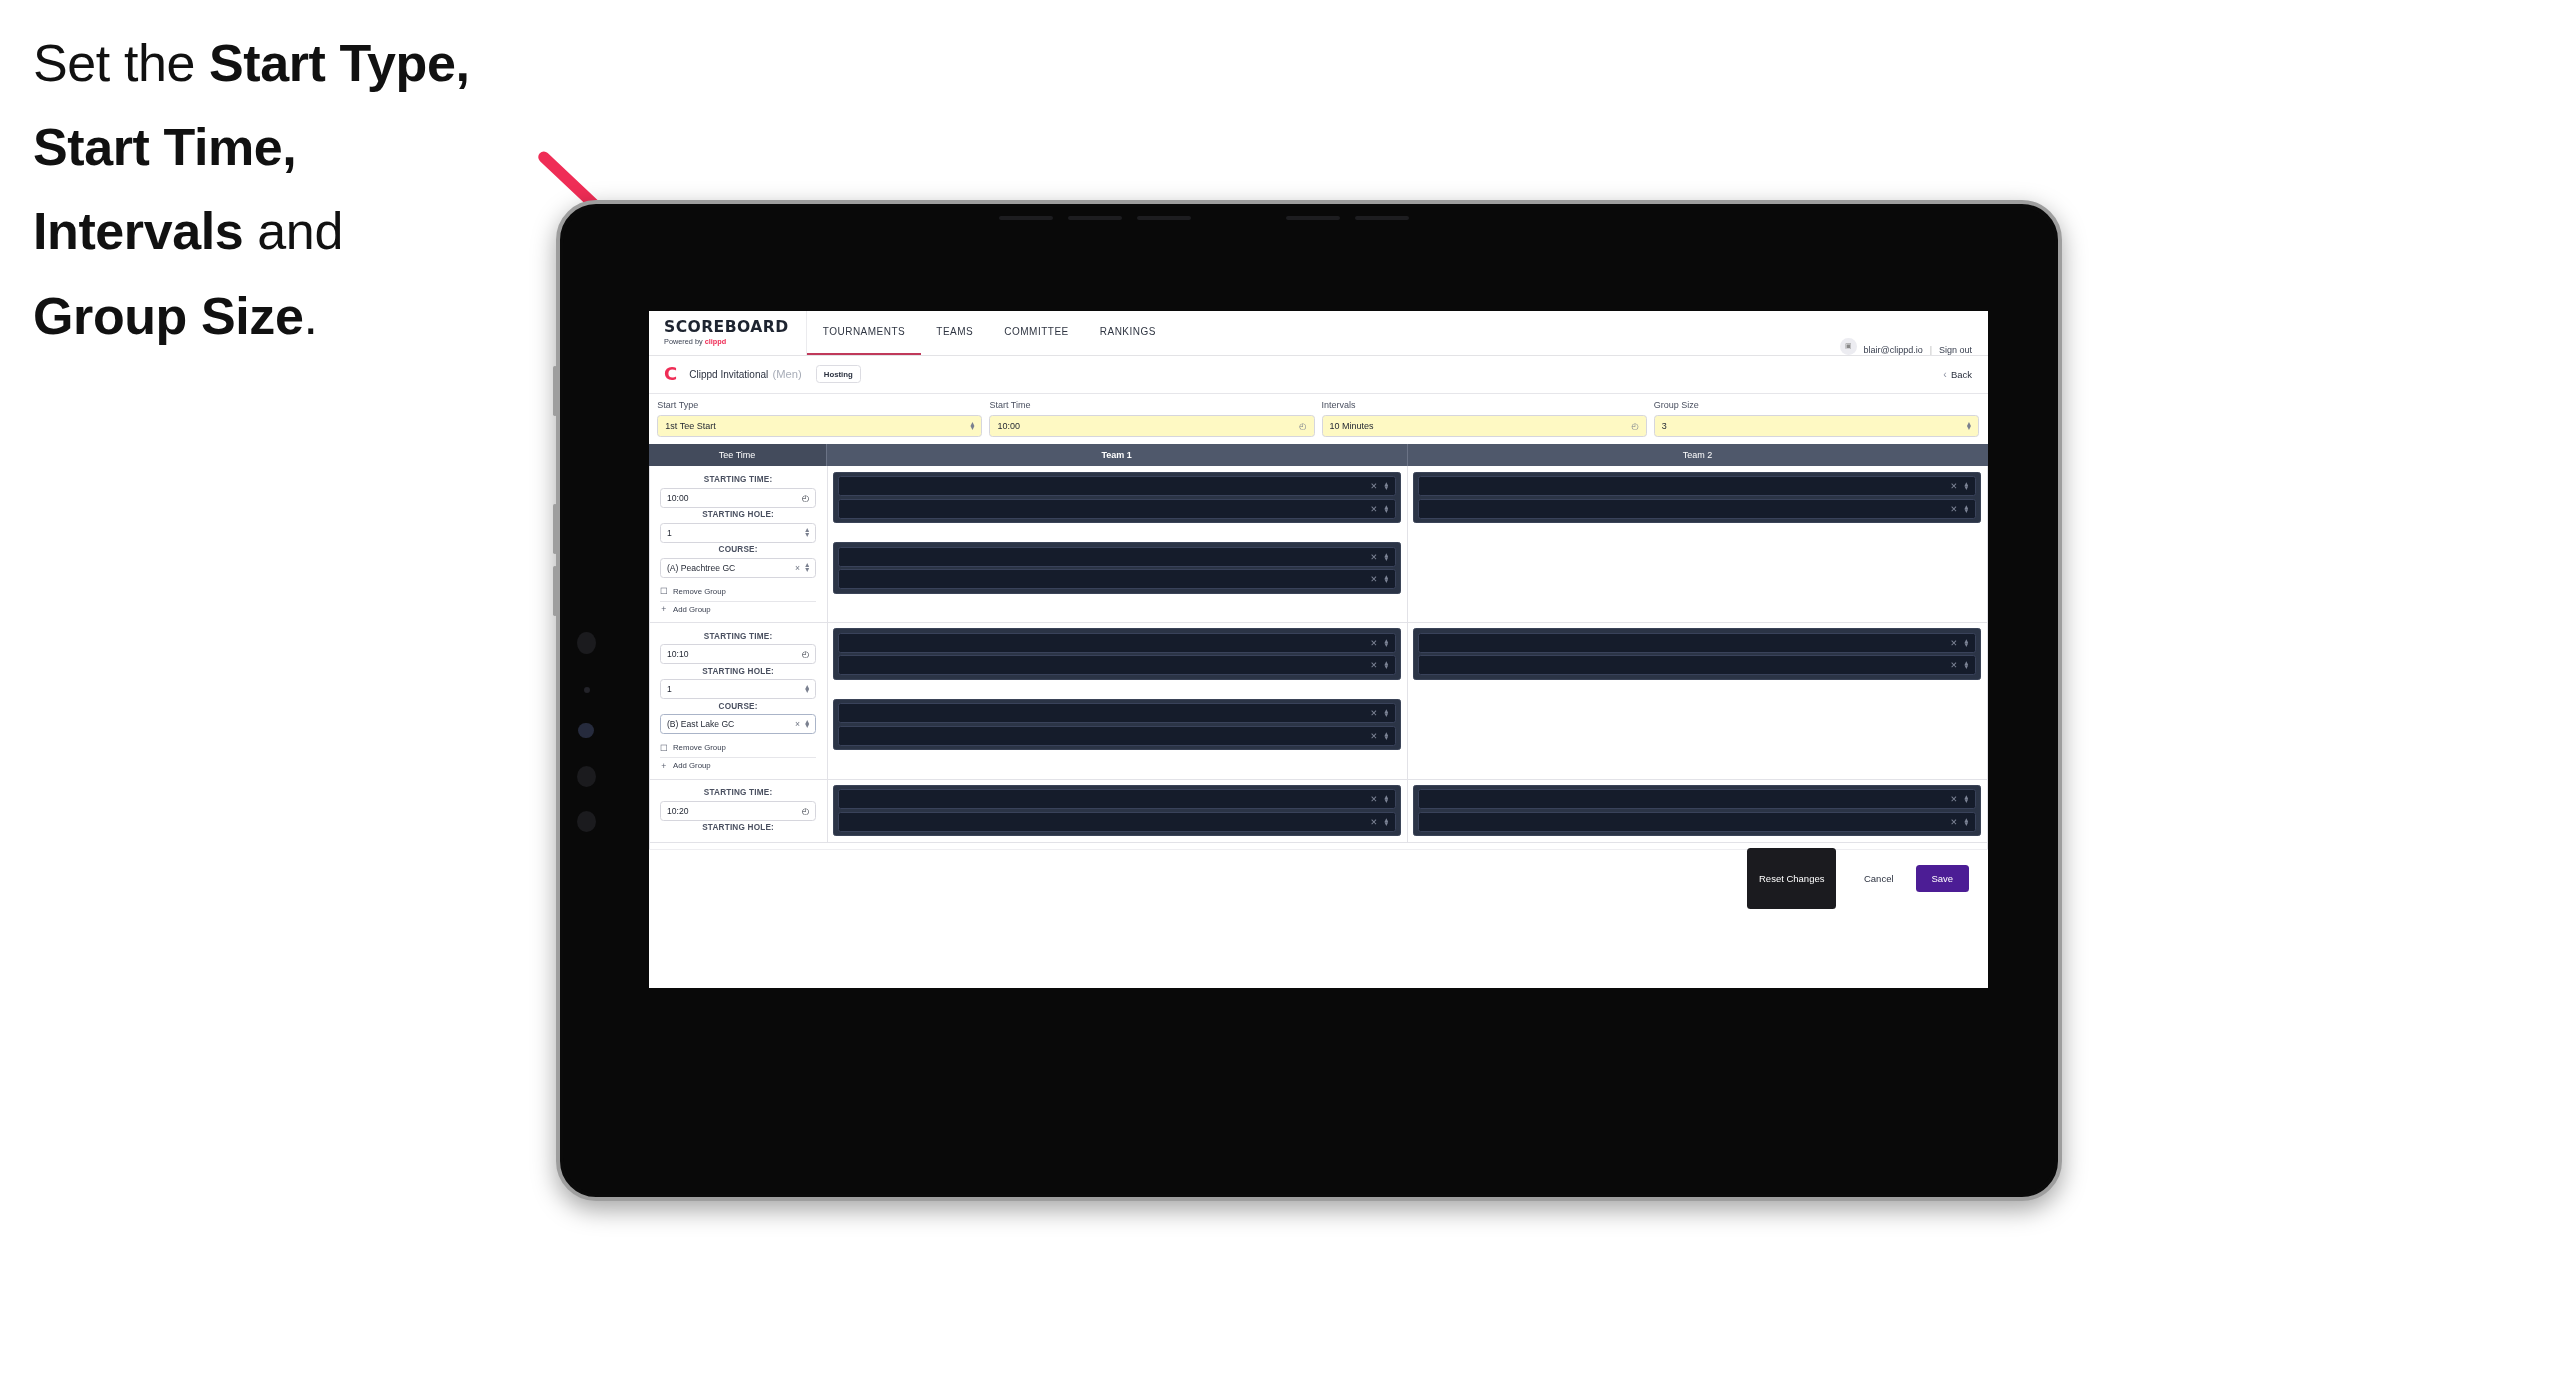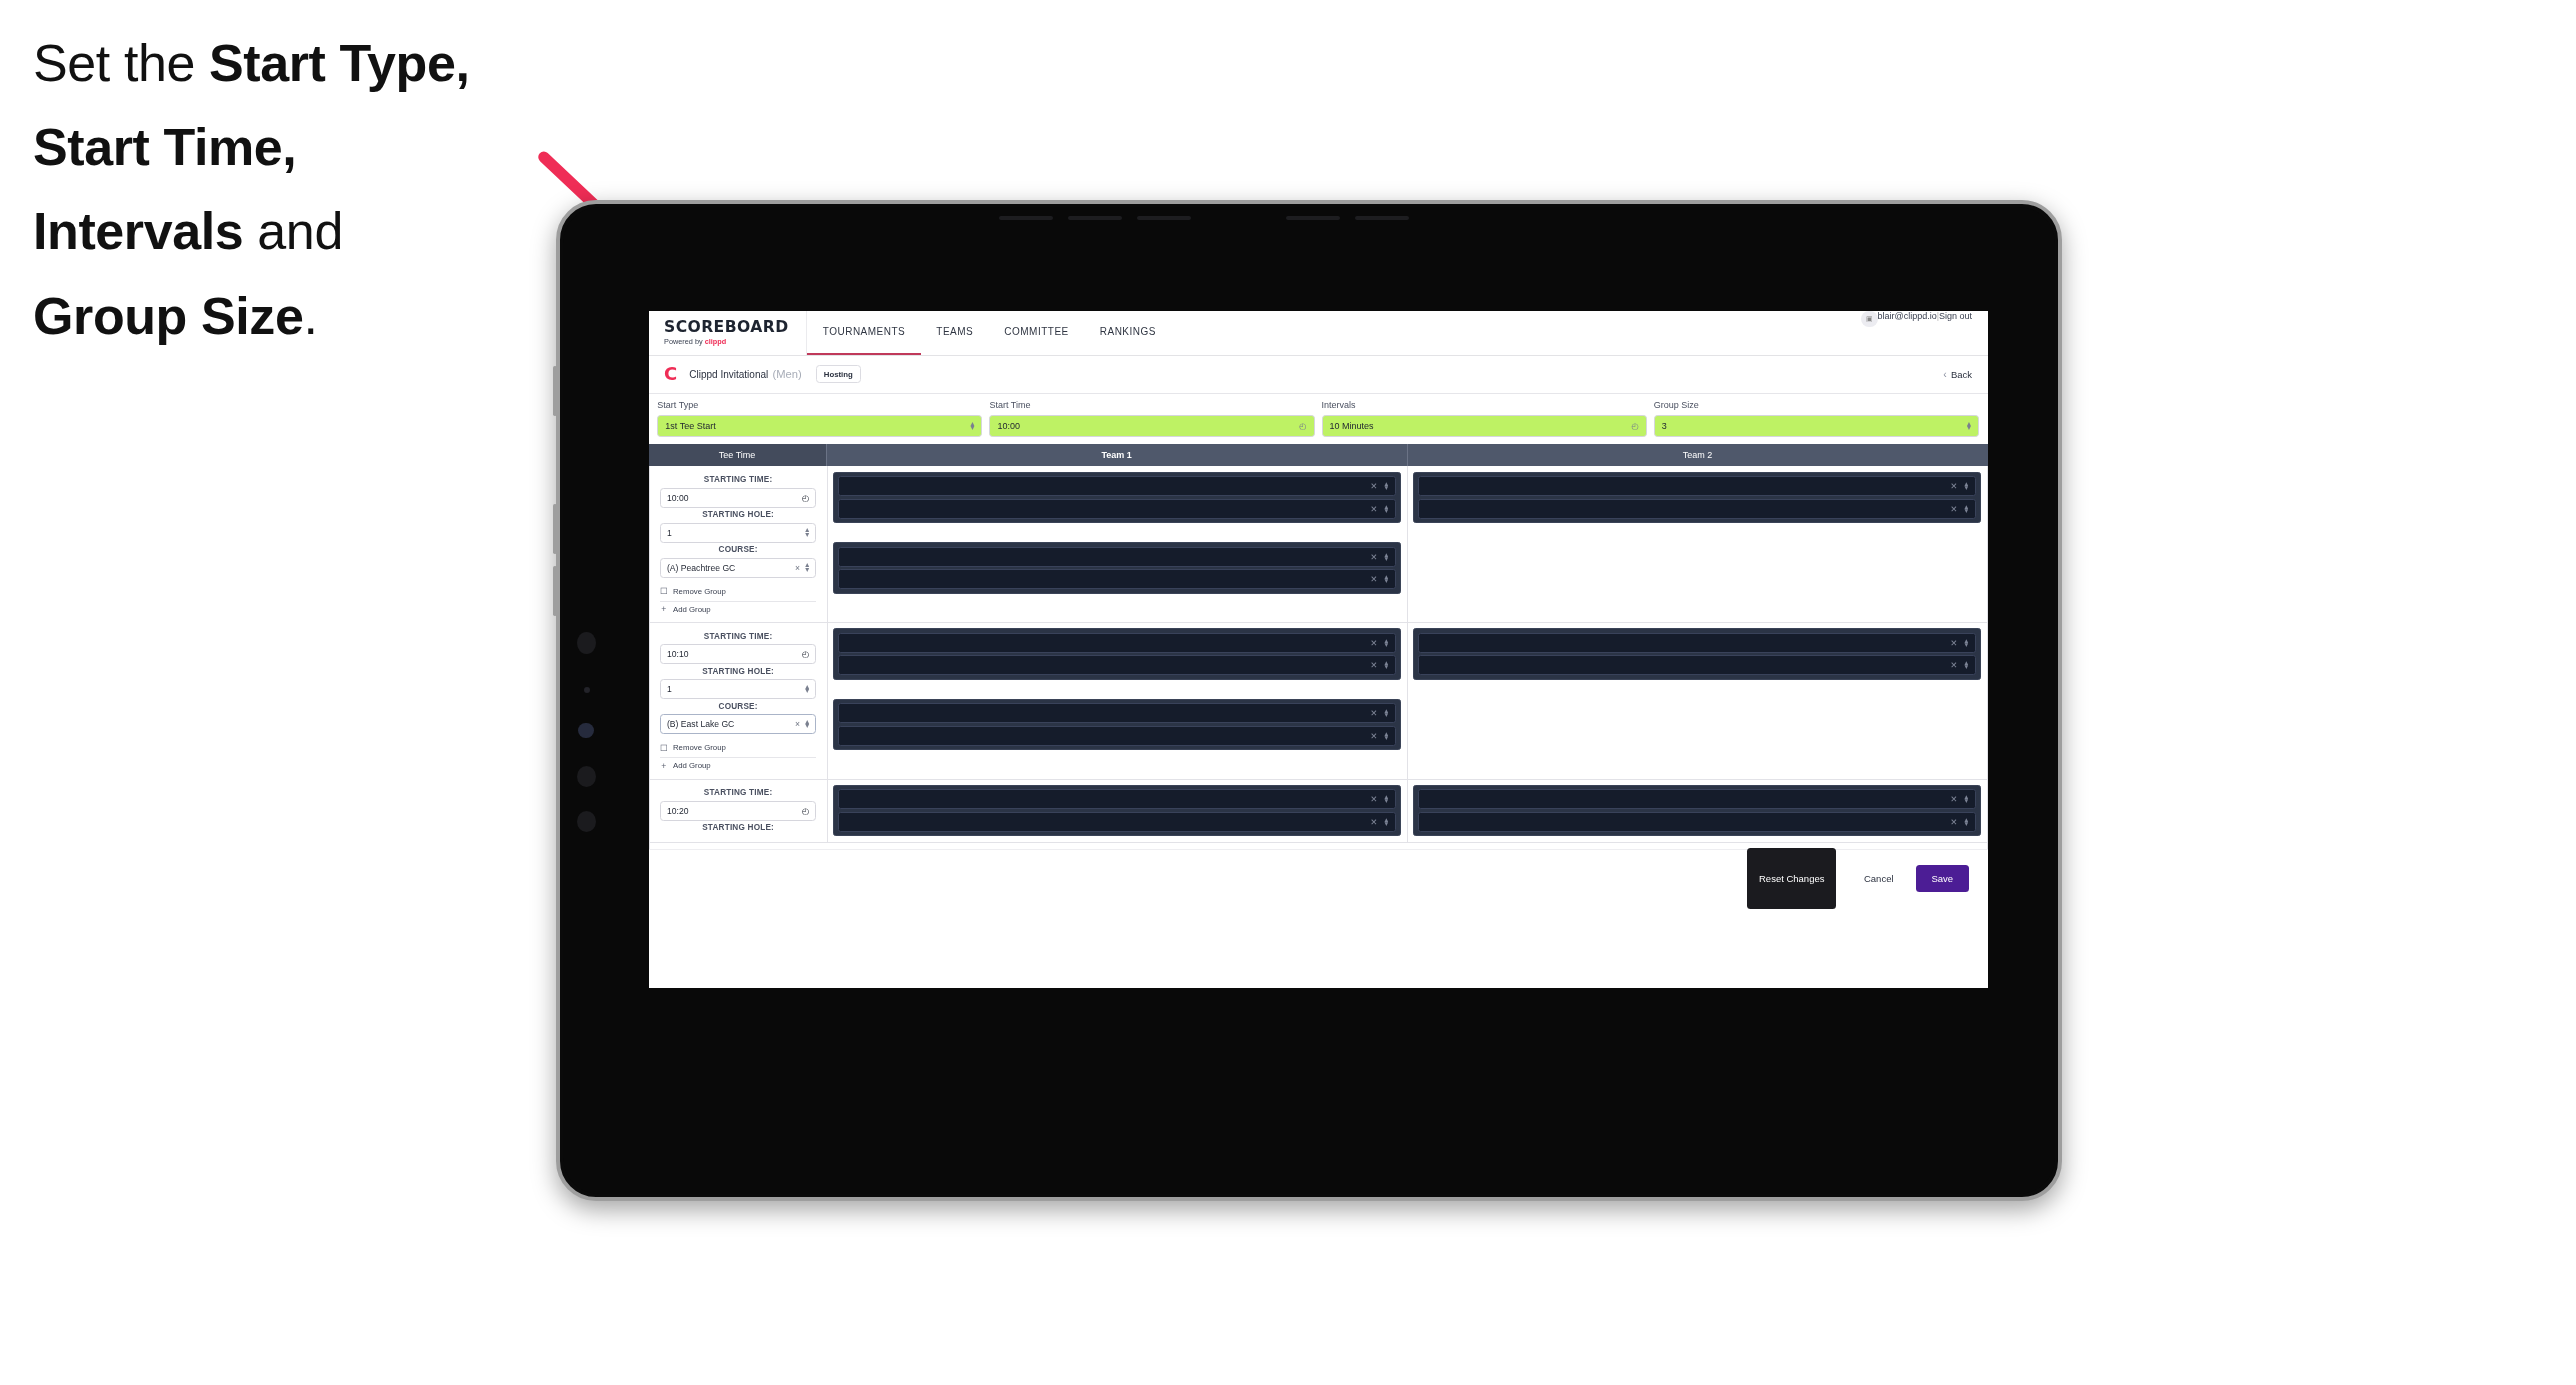--- a/index.html
+++ b/index.html
@@ -113,21 +113,21 @@
   .nav-item {
     display: flex; align-items: center;
     padding: 0 15.5px;
     font-size: 10px; letter-spacing: 0.5px;
     color: #2f3542; cursor: pointer;
     border-bottom: 2.6px solid transparent;
   }
   .nav-item.active { border-bottom-color: #c0395a; }
   .nav-right {
     margin-left: auto;
-    display: flex; align-items: flex-start; 
+    display: flex; align-items: flex-end; gap: 7px;
     padding-right: 15.5px;
     font-size: 9px; color: #3a4050;
   }
   .avatar {
     width: 16.4px; height: 16.4px; border-radius: 50%;
     background: #ececf1; color: #888;
     display: flex; align-items: center; justify-content: center;
     font-size: 7px;
   }
   .nav-right .sep { color: #bbb; }
@@ -166,21 +166,21 @@
     padding: 7.8px 5.2px 7px 5.2px;
     background: #fff;
   }
   .field { flex: 1 1 0; padding: 0 3.5px; }
   .field-label {
     font-size: 9px; color: #4a5060; margin-bottom: 4.3px; line-height: 1;
   }
   .field-box {
     height: 22.4px;
     border: 0.9px solid #d6d6dd; border-radius: 3.5px;
-    background: #bef264;
+    background: #fef9c3;
     display: flex; align-items: center;
     padding: 0 7px;
     font-size: 9px; color: #1f2430;
     cursor: pointer;
   }
   .field-box .val { flex: 1; }
   .field-box .ic { color: #777d8c; font-size: 8.6px; }
   .spin { display:flex; flex-direction:column; line-height:0.55; font-size:7.8px; color:#7a808f;}
 
   

